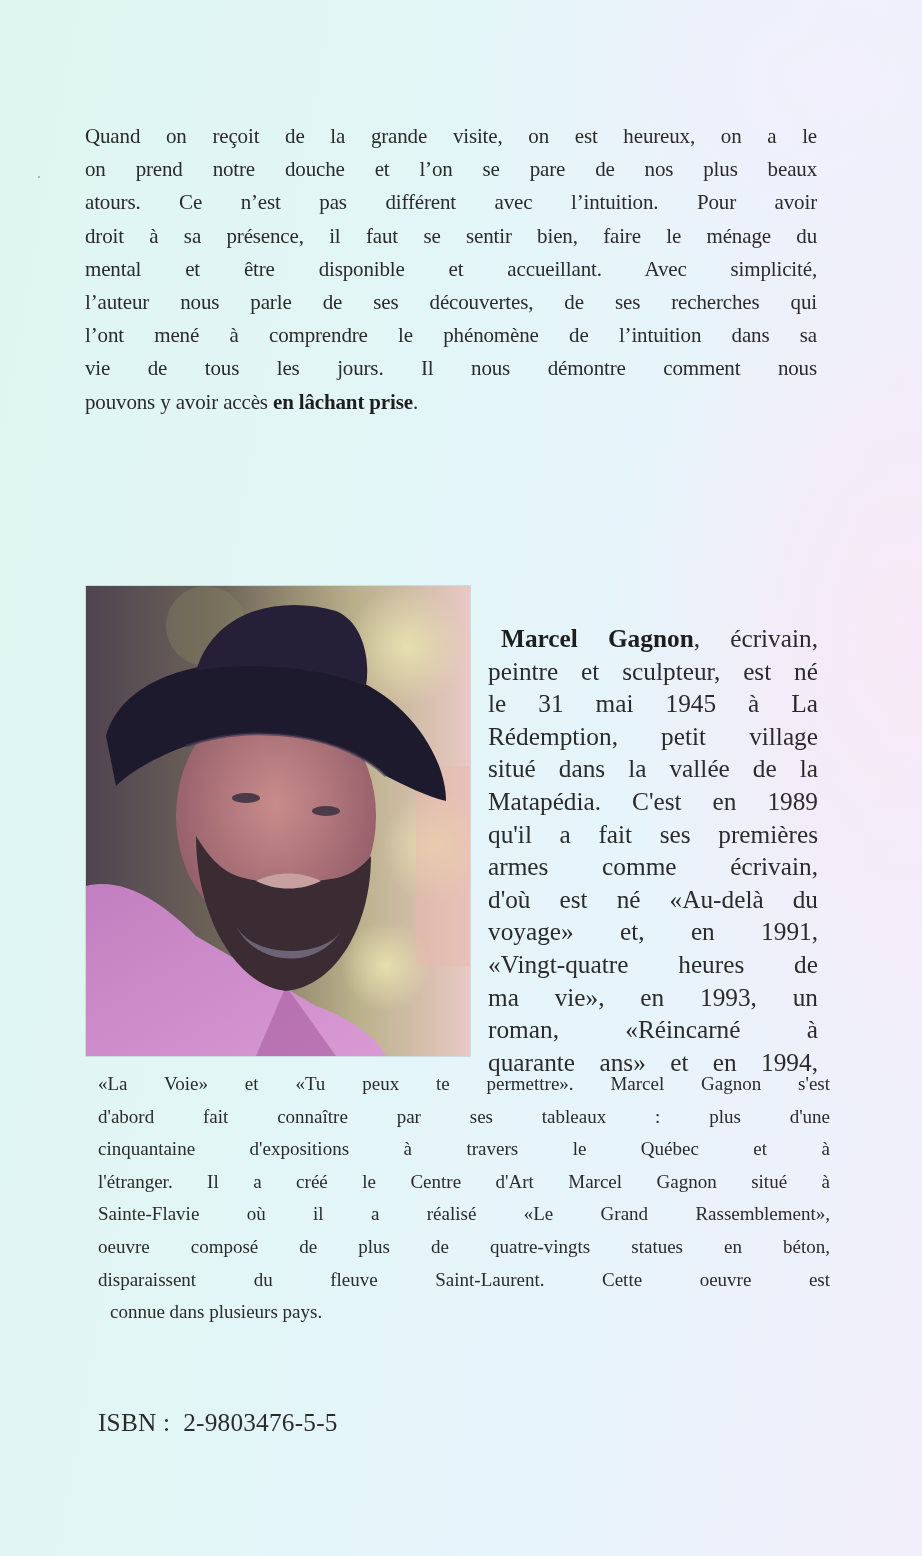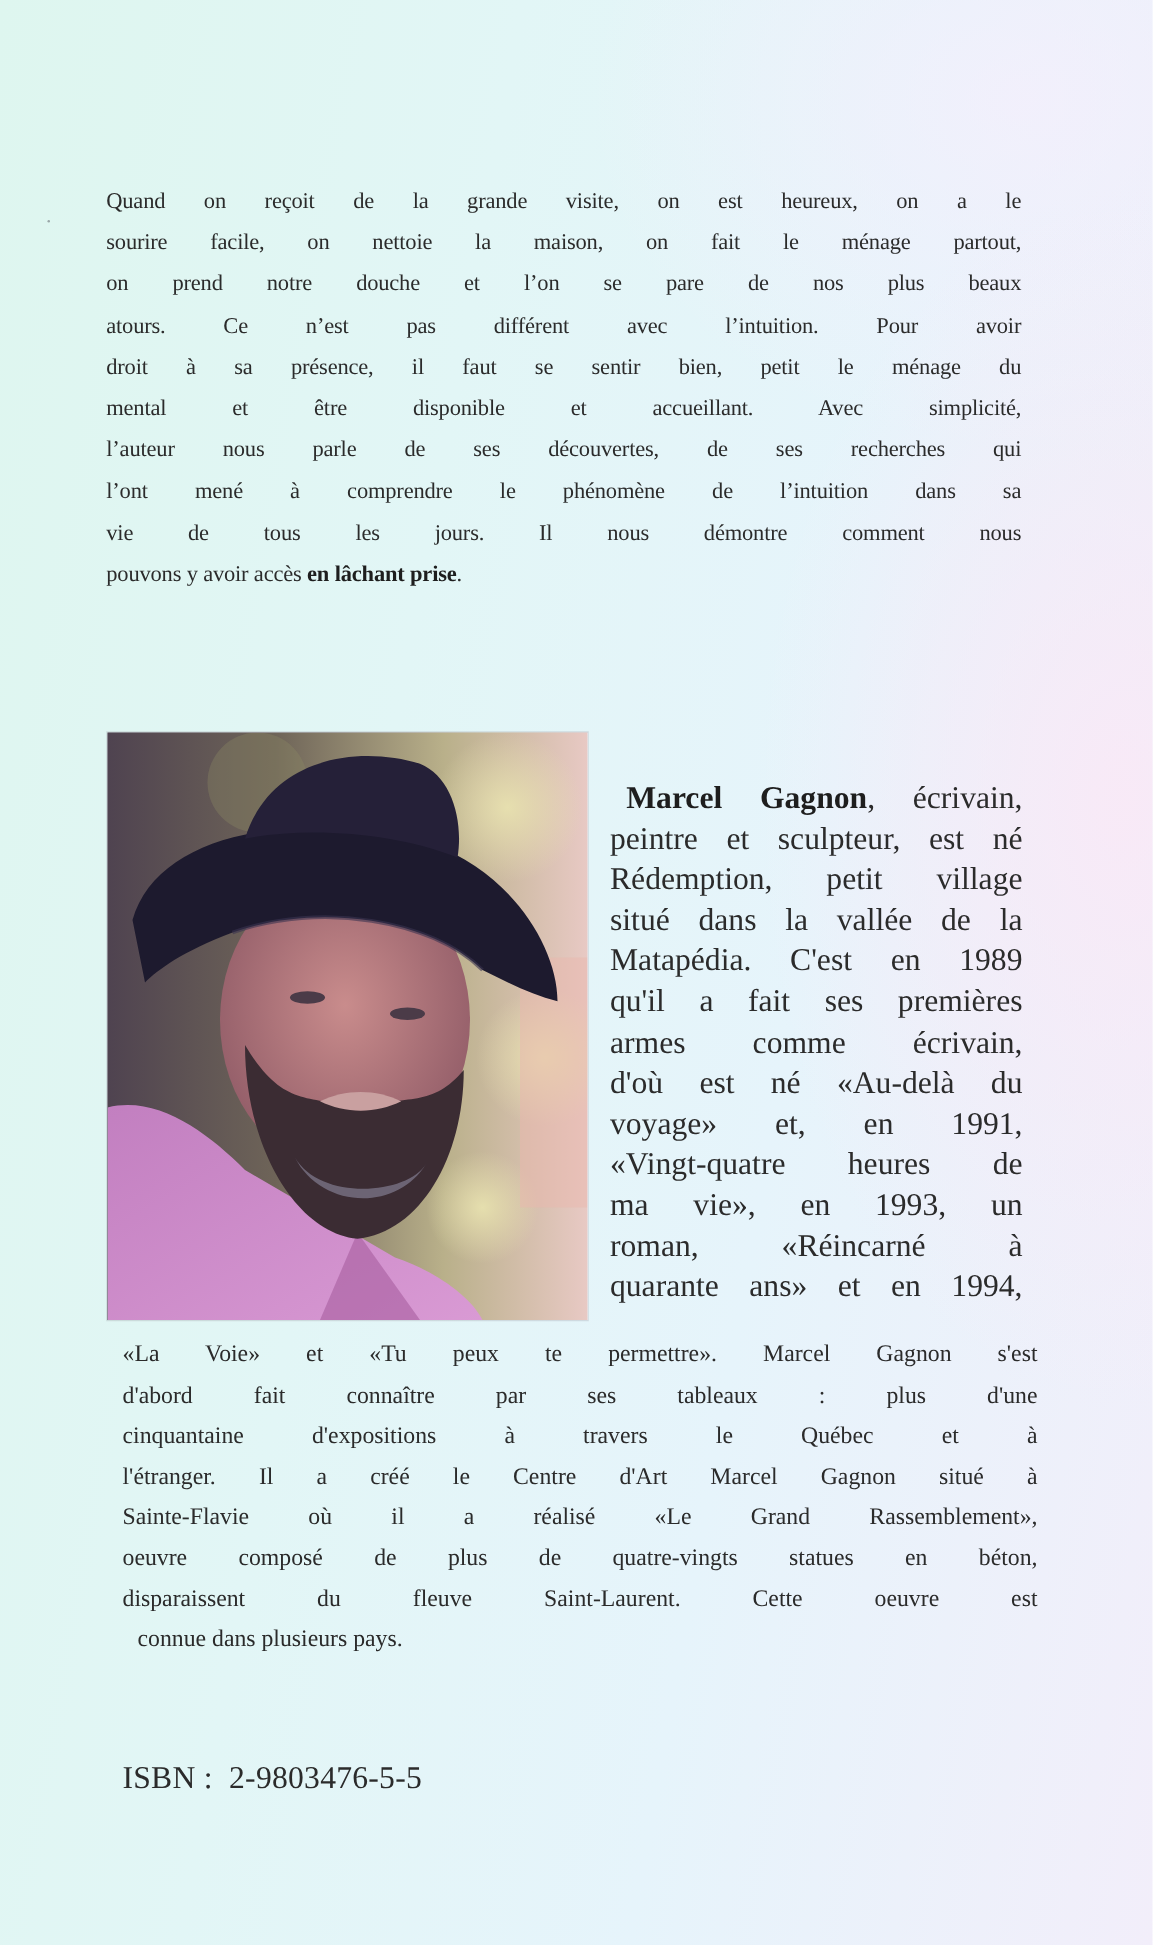--- a/index.html
+++ b/index.html
@@ -21,23 +21,23 @@
     .speck {
       position: absolute;
       width: 2px; height: 2px;
       background: #9aa7a8;
       border-radius: 50%;
       left: 38px; top: 176px;
     }
     .blurb {
       position: absolute;
       left: 85px;
-      top: 144px;
+      top: 120px;
       width: 732px;
-      font-size: 18px;
+      font-size: 21px;
       line-height: 33.2px;
       text-align: justify;
       text-align-last: left;
       letter-spacing: -0.15px;
       color: #2b2b2b;
     }
     .blurb .line { display: block; text-align: justify; text-align-last: justify; }
     .blurb .line.last { text-align-last: left; }
     .blurb strong { font-weight: bold; color: #1e1e1e; }
 
@@ -88,24 +88,23 @@
       text-align: right;
     }
   </style>
 </head>
 <body>
 
 <span class="speck"></span>
 
 <div class="blurb">
   <span class="line">Quand on reçoit de la grande visite, on est heureux, on a le</span>
-  <span class="line">sourire facile, on nettoie la maison, on fait le ménage partout,</span>
   <span class="line">on prend notre douche et l’on se pare de nos plus beaux</span>
   <span class="line">atours.  Ce n’est pas différent avec l’intuition.  Pour avoir</span>
-  <span class="line">droit à sa présence, il faut se sentir bien, petit le ménage du</span>
+  <span class="line">droit à sa présence, il faut se sentir bien, faire le ménage du</span>
   <span class="line">mental et être disponible et accueillant.  Avec simplicité,</span>
   <span class="line">l’auteur nous parle de ses découvertes, de ses recherches qui</span>
   <span class="line">l’ont mené à comprendre le phénomène de l’intuition dans sa</span>
   <span class="line">vie de tous les jours.  Il nous démontre comment nous</span>
   <span class="line last"><span>pouvons y avoir accès </span><strong>en lâchant prise</strong><span>.</span></span>
 </div>
 
 <div class="photo" title="Portrait of Marcel Gagnon wearing a dark fedora hat and a pink shirt">
   <svg width="384" height="470" viewBox="0 0 384 470">
     <defs>
@@ -151,20 +150,21 @@
 
     <path d="M20 150 C 40 80, 150 60, 260 90 C 320 110, 360 170, 360 215 C 340 210, 320 200, 300 190 C 260 150, 170 135, 100 160 C 60 175, 40 190, 30 200 Z" fill="#1d1a2e"></path>
     <path d="M110 85 C 130 20, 200 10, 250 25 C 275 35, 285 70, 280 100 C 230 80, 160 75, 110 85 Z" fill="#252038"></path>
     <path d="M100 160 C 170 135, 260 150, 300 190" stroke="#3a3450" stroke-width="3" fill="none" opacity="0.6"></path>
   </svg>
 </div>
 
 <div class="bio-right">
   <span class="line"><span class="name">Marcel Gagnon</span><span>, écrivain,</span></span>
   <span class="line">peintre et sculpteur, est né</span>
+  <span class="line">le 31 mai 1945 à La</span>
   <span class="line">Rédemption, petit village</span>
   <span class="line">situé dans la vallée de la</span>
   <span class="line">Matapédia. C'est en 1989</span>
   <span class="line">qu'il a fait ses premières</span>
   <span class="line">armes comme écrivain,</span>
   <span class="line">d'où est né «Au-delà du</span>
   <span class="line">voyage» et, en 1991,</span>
   <span class="line">«Vingt-quatre heures de</span>
   <span class="line">ma vie», en 1993, un</span>
   <span class="line">roman, «Réincarné à</span>

